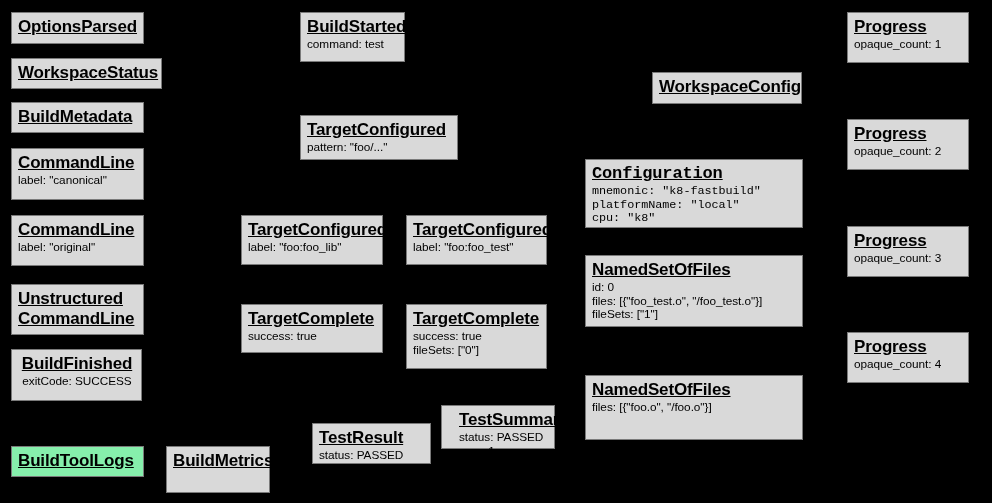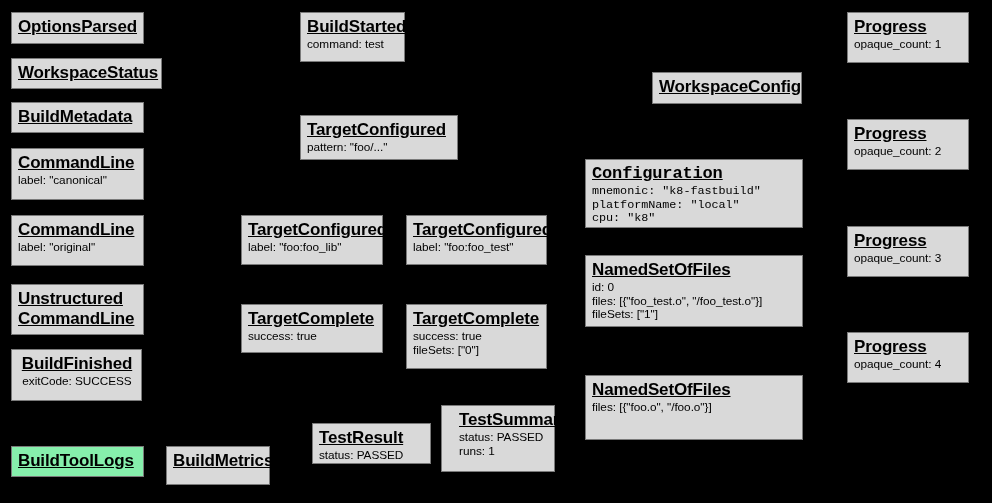--- a/index.html
+++ b/index.html
@@ -83,21 +83,21 @@
     <div class="node" style="left: 11px; top: 349px; width: 131px; height: 52px; background: rgb(217, 217, 217); border-color: rgb(122, 122, 122); color: rgb(0, 0, 0); text-align: center;">
       <span class="node-title">BuildFinished</span>
       <span class="node-fields">
         <span class="node-field">exitCode: SUCCESS</span>
       </span>
     </div>
     <div class="node title-only" style="left: 11px; top: 446px; width: 133px; height: 31px; background: #86efac; border-color: rgb(122, 122, 122); color: rgb(0, 0, 0);">
       <span class="node-title">BuildToolLogs</span>
       <span class="node-fields"></span>
     </div>
-    <div class="node title-only" style="left: 166px; top: 446px; width: 104px; height: 39px; background: rgb(217, 217, 217); border-color: rgb(122, 122, 122); color: rgb(0, 0, 0);">
+    <div class="node title-only" style="left: 166px; top: 446px; width: 104px; height: 47px; background: rgb(217, 217, 217); border-color: rgb(122, 122, 122); color: rgb(0, 0, 0);">
       <span class="node-title">BuildMetrics</span>
       <span class="node-fields"></span>
     </div>
     <div class="node" style="left: 300px; top: 12px; width: 105px; height: 50px; background: rgb(217, 217, 217); border-color: rgb(122, 122, 122); color: rgb(0, 0, 0);">
       <span class="node-title">BuildStarted</span>
       <span class="node-fields">
         <span class="node-field">command: test</span>
       </span>
     </div>
     <div class="node" style="left: 300px; top: 115px; width: 158px; height: 45px; background: rgb(217, 217, 217); border-color: rgb(122, 122, 122); color: rgb(0, 0, 0);">
@@ -130,21 +130,21 @@
         <span class="node-field">success: true</span>
         <span class="node-field">fileSets: ["0"]</span>
       </span>
     </div>
     <div class="node" style="left: 312px; top: 423px; width: 119px; height: 41px; background: rgb(217, 217, 217); border-color: rgb(122, 122, 122); color: rgb(0, 0, 0);">
       <span class="node-title">TestResult</span>
       <span class="node-fields">
         <span class="node-field">status: PASSED</span>
       </span>
     </div>
-    <div class="node" style="left: 441px; top: 405px; width: 114px; height: 67px; background: rgb(217, 217, 217); border-color: rgb(122, 122, 122); color: rgb(0, 0, 0); padding-left: 17px;">
+    <div class="node" style="left: 441px; top: 405px; width: 114px; height: 44px; background: rgb(217, 217, 217); border-color: rgb(122, 122, 122); color: rgb(0, 0, 0); padding-left: 17px;">
       <span class="node-title">TestSummary</span>
       <span class="node-fields">
         <span class="node-field">status: PASSED</span>
         <span class="node-field">runs: 1</span>
       </span>
     </div>
     <div class="node title-only" style="left: 652px; top: 72px; width: 150px; height: 32px; background: rgb(217, 217, 217); border-color: rgb(122, 122, 122); color: rgb(0, 0, 0);">
       <span class="node-title">WorkspaceConfig</span>
       <span class="node-fields"></span>
     </div>

